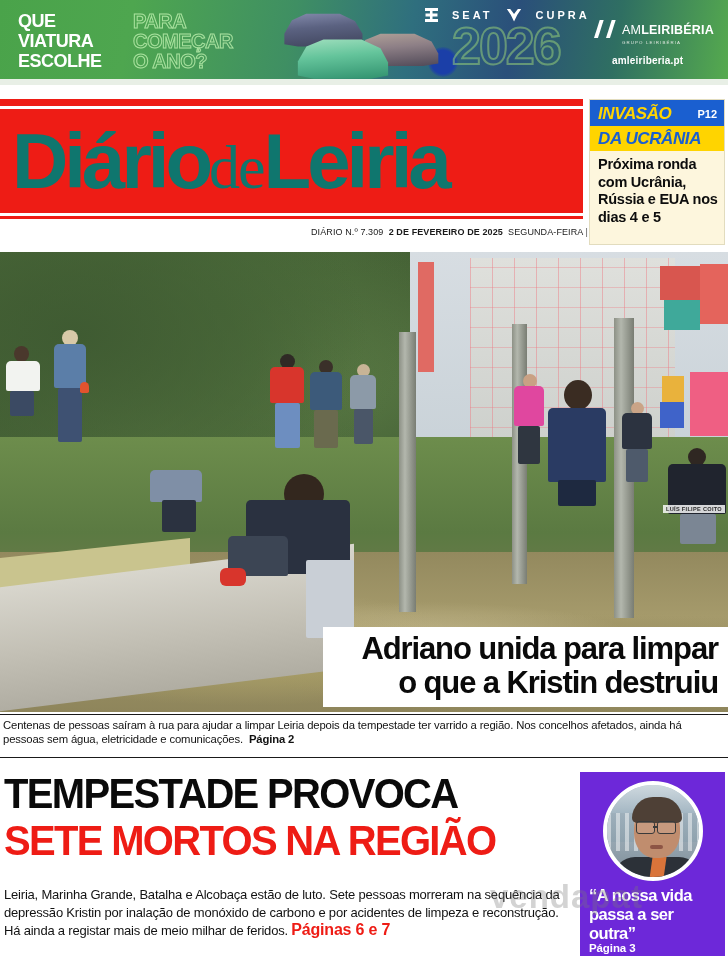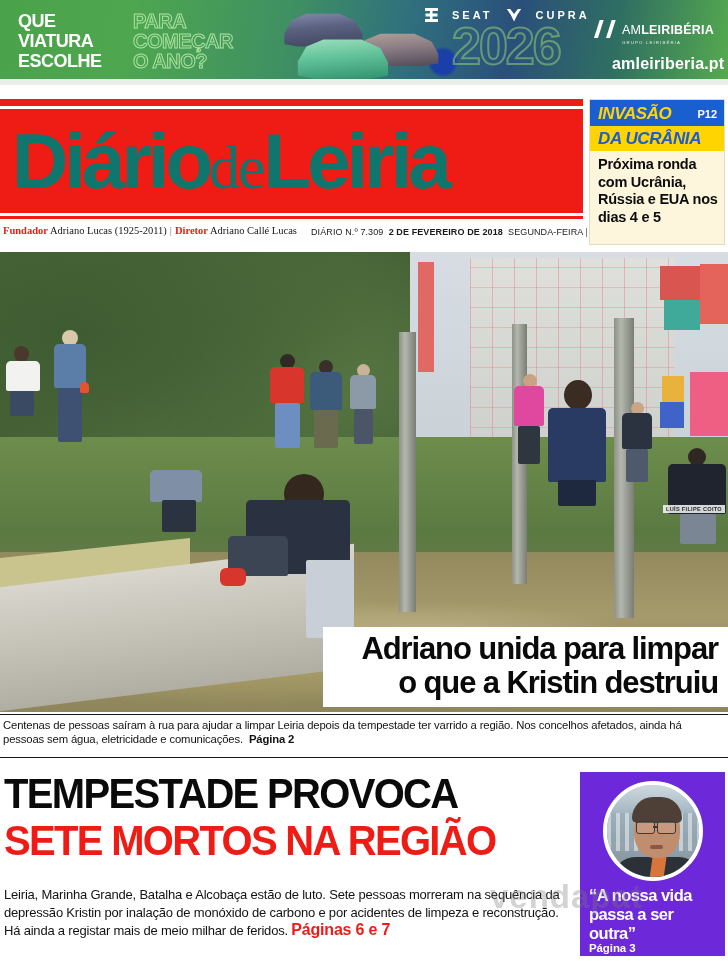--- a/index.html
+++ b/index.html
@@ -59,21 +59,21 @@
     width:22px;height:18px;background:#fff;
     clip-path:polygon(0 100%,26% 0,44% 0,18% 100%);
   }
   .am-mark2{
     position:absolute;left:606px;top:20px;width:22px;height:18px;background:#fff;
     clip-path:polygon(0 100%,26% 0,44% 0,18% 100%);
   }
   .am-name{font-size:12.5px;font-weight:bold;letter-spacing:.2px;line-height:13px;color:#fff;}
   .am-name .thin{font-weight:normal;}
   .am-tag{font-size:4.4px;letter-spacing:1.1px;color:#dfe8df;line-height:7px;margin-top:1px;}
-  .am-url{position:absolute;left:612px;top:55px;font-size:16px;font-weight:bold;color:#fff;letter-spacing:.2px;}
+  .am-url{position:absolute;left:612px;top:55px;font-size:10px;font-weight:bold;color:#fff;letter-spacing:.2px;}
   .car{position:absolute;border-radius:7px;}
   .car1{left:281px;top:9px;width:84px;height:40px;
     background:linear-gradient(175deg,#8f96b8 0%,#5b6281 45%,#3b4057 100%);
     clip-path:polygon(4% 62%,13% 28%,30% 12%,70% 12%,88% 30%,97% 62%,97% 88%,80% 94%,20% 94%,4% 88%);}
   .car2{left:355px;top:30px;width:85px;height:38px;
     background:linear-gradient(175deg,#b9a99c 0%,#8d7f86 45%,#4a4453 100%);
     clip-path:polygon(3% 60%,12% 26%,30% 10%,70% 10%,90% 30%,98% 62%,98% 88%,80% 95%,20% 95%,3% 88%);}
   .car3{left:295px;top:36px;width:95px;height:44px;
     background:linear-gradient(175deg,#a9e3c3 0%,#64c49b 45%,#2e8f6c 100%);
     clip-path:polygon(3% 58%,12% 24%,30% 8%,70% 8%,90% 28%,98% 60%,98% 90%,80% 97%,20% 97%,3% 90%);}
@@ -265,23 +265,22 @@
       <div class="am-url">amleiriberia.pt</div>
     </div>
     <div class="banner-bottom"></div>
   </div>
 
   <div class="mast-rule1"></div>
   <div class="mast-block"></div>
   <div class="mast-title"><span>Diário</span><span class="de">de</span><span>Leiria</span></div>
   <div class="mast-rule2"></div>
 
-  <div class="byline"><span class="red">Fundador</span><span> </span><span>Adriano Lucas (1925-2011)</span><span class="sep">|</span><span class="red">Diretor</span><span> </span><span>Adriano Callé Lucas</span></div>
-
-  <div class="dateline"><span>DIÁRIO N.º 7.309</span><span>&nbsp; </span><b>2 DE FEVEREIRO DE 2018</b><span>&nbsp; </span><span>SEGUNDA-FEIRA</span><span class="pipe"> | </span><b>0,80 €</b></div>
+
+  <div class="dateline"><span>DIÁRIO N.º 7.309</span><span>&nbsp; </span><b>2 DE FEVEREIRO DE 2025</b><span>&nbsp; </span><span>SEGUNDA-FEIRA</span><span class="pipe"> | </span><b>0,80 €</b></div>
 
   <div class="ukbox">
     <div class="uk-blue">
       <span class="t">INVASÃO</span>
       <span class="p">P12</span>
     </div>
     <div class="uk-yellow">
       <span class="t">DA UCRÂNIA</span>
     </div>
     <div class="uk-body">Próxima ronda com Ucrânia, Rússia e EUA nos dias 4 e 5</div>

